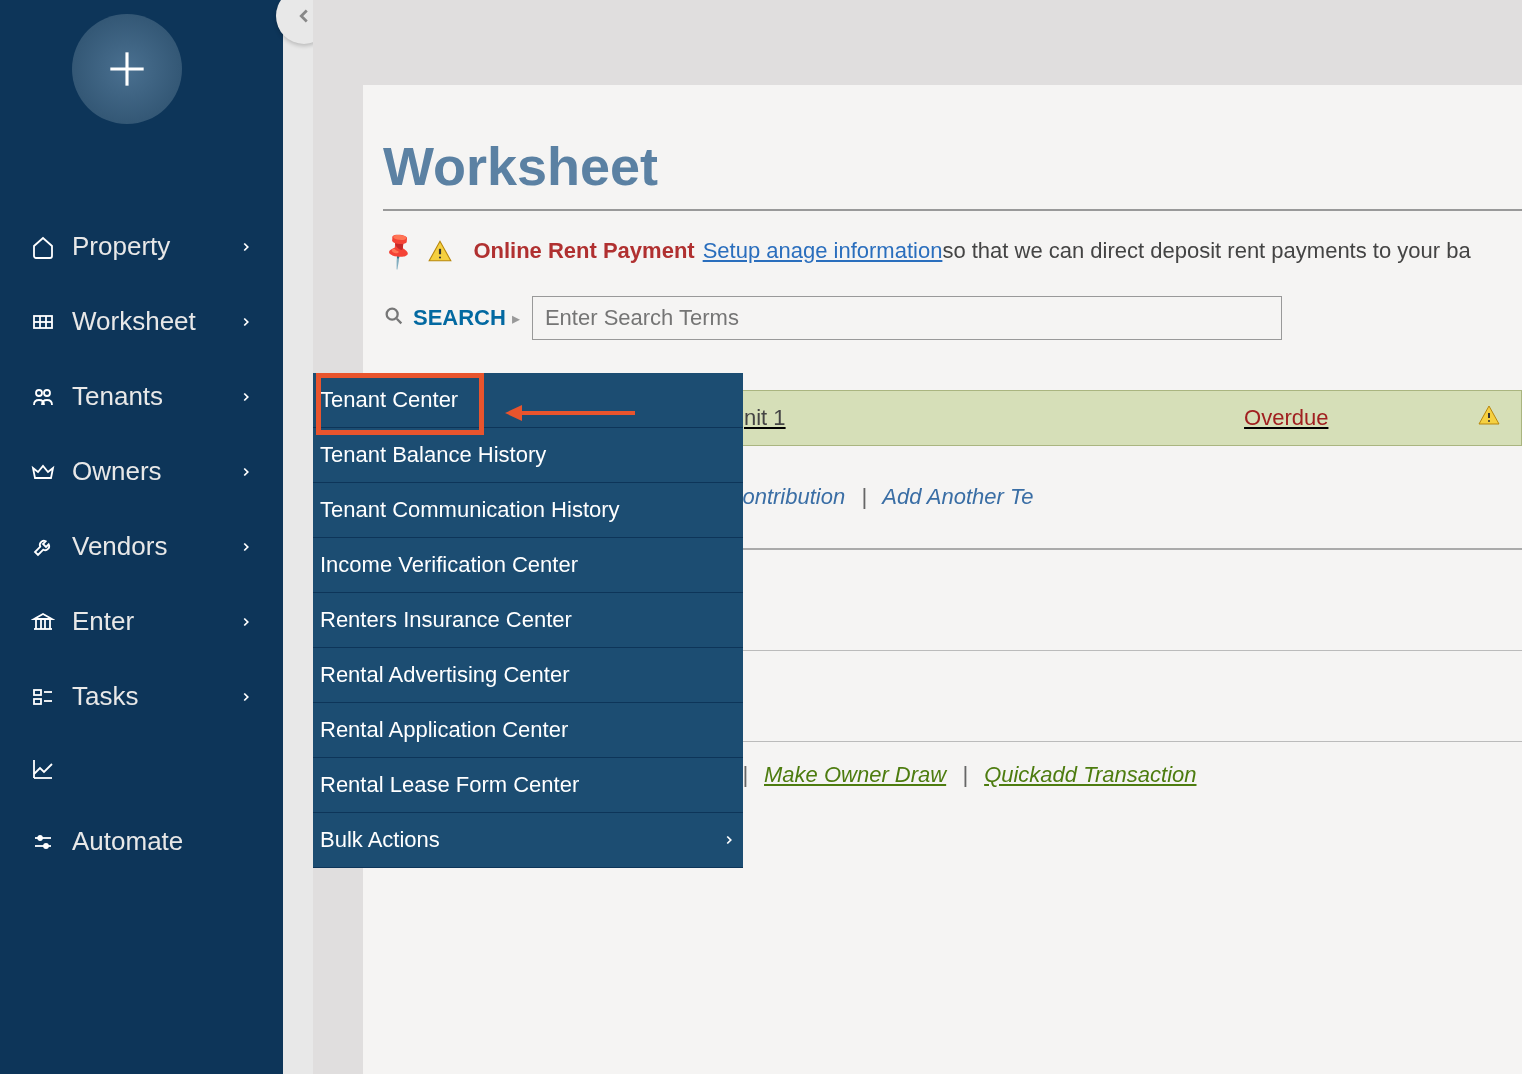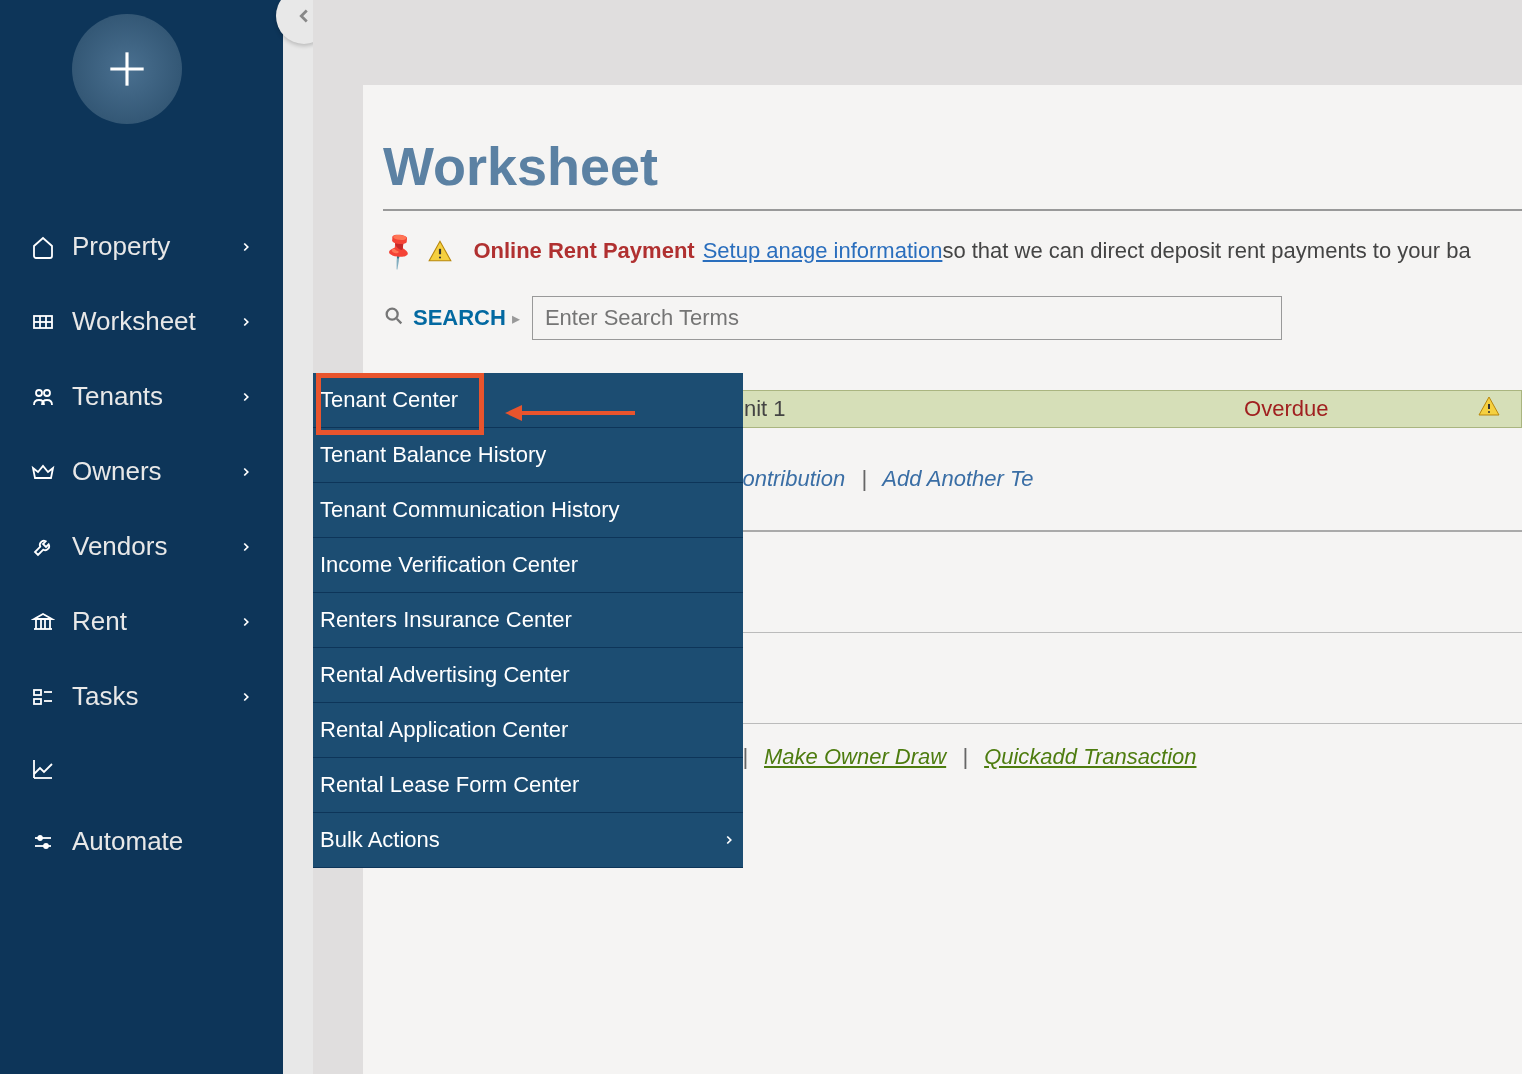--- a/index.html
+++ b/index.html
@@ -29,21 +29,21 @@
     .warn-icon { margin-right: 20px; display: inline-flex; align-items: center; }
     .notice-bold { color: #b03030; font-weight: bold; margin-right: 8px; }
     .notice-link { color: #2a6ebd; text-decoration: underline; cursor: pointer; }
     
     .search-row { display: flex; align-items: center; margin-bottom: 50px; }
     .search-icon { margin-right: 8px; }
     .search-label { font-weight: bold; color: #0369a1; font-size: 22px; margin-right: 6px; }
     .search-arrow { color: #999; margin-right: 12px; }
     .search-input { border: 1px solid #999; padding: 8px 12px; font-size: 22px; width: 750px; color: #888; background: #f5f4f3; }
     
-    .overdue-row { background: #d6dfb8; border: 1px solid #aab580; padding: 3px 20px; display: flex; align-items: center; font-size: 22px; margin-left: -20px; }
+    .overdue-row { background: #d6dfb8; border: 1px solid #aab580; padding: 12px 20px; display: flex; align-items: center; font-size: 22px; margin-left: -20px; text-decoration: underline; }
     .overdue-unit { flex: 1; color: #444; padding-left: 360px; }
     .overdue-text { flex: 1; color: #a02020; text-align: center; }
     .overdue-icon-wrap { margin-left: 10px; }
     
     .links-row { font-size: 22px; font-style: italic; color: #444; margin: 38px 0; padding-left: 30px; }
     .links-row a { color: #3a6ea5; cursor: pointer; }
     .links-sep { color: #666; margin: 0 10px; }
     
     .section-divider { border: none; border-top: 2px solid #aaa; margin: 30px 0 20px -20px; }
     .thin-divider { border: none; border-top: 1px solid #bbb; margin: 20px 0 20px -20px; }
@@ -140,21 +140,21 @@
     <span class="nav-icon">
         <svg width="24" height="24" viewBox="0 0 24 24" fill="none" stroke="white" stroke-width="1.8">
           <path d="M3 9l9-5 9 5H3z"></path>
           <line x1="5" y1="9" x2="5" y2="19"></line>
           <line x1="10" y1="9" x2="10" y2="19"></line>
           <line x1="14" y1="9" x2="14" y2="19"></line>
           <line x1="19" y1="9" x2="19" y2="19"></line>
           <line x1="3" y1="19" x2="21" y2="19"></line>
         </svg>
       </span>
-    <span class="nav-label">Rent</span>
+    <span class="nav-label">Enter</span>
     <svg class="chevron" viewBox="0 0 24 24" fill="none" stroke="white" stroke-width="3">
         <polyline points="9 18 15 12 9 6"></polyline>
       </svg>
   </div>
 
   <div class="nav-item">
     <span class="nav-icon">
         <svg width="24" height="24" viewBox="0 0 24 24" fill="none" stroke="white" stroke-width="1.8">
           <rect x="3" y="5" width="7" height="5"></rect>
           <rect x="3" y="14" width="7" height="5"></rect>

